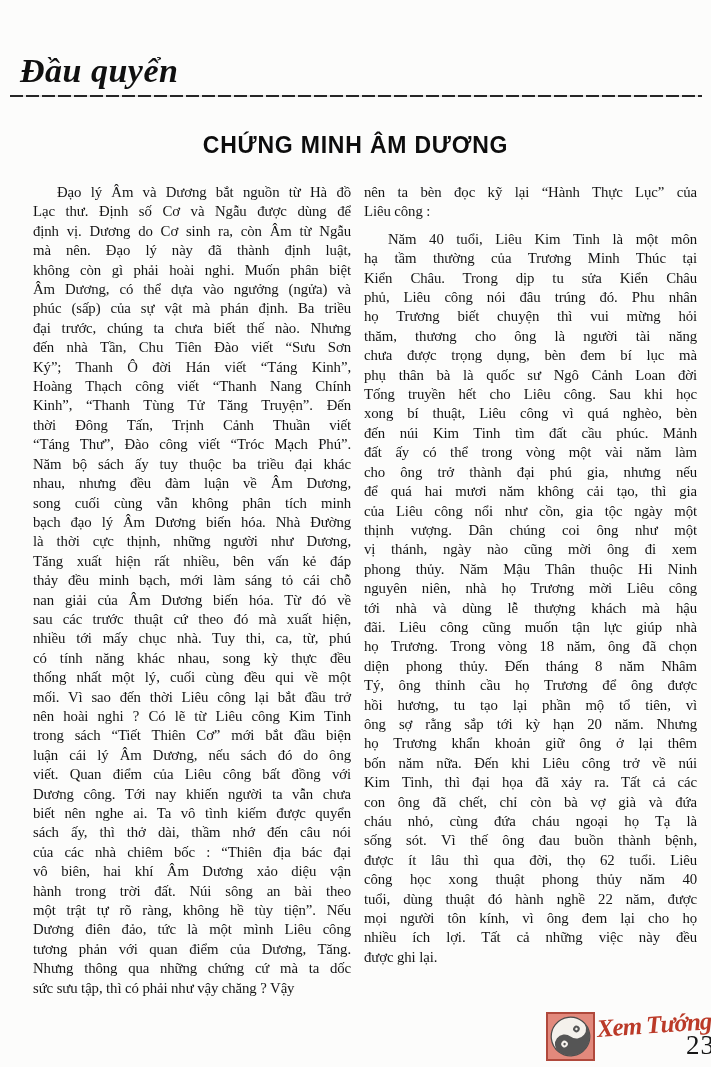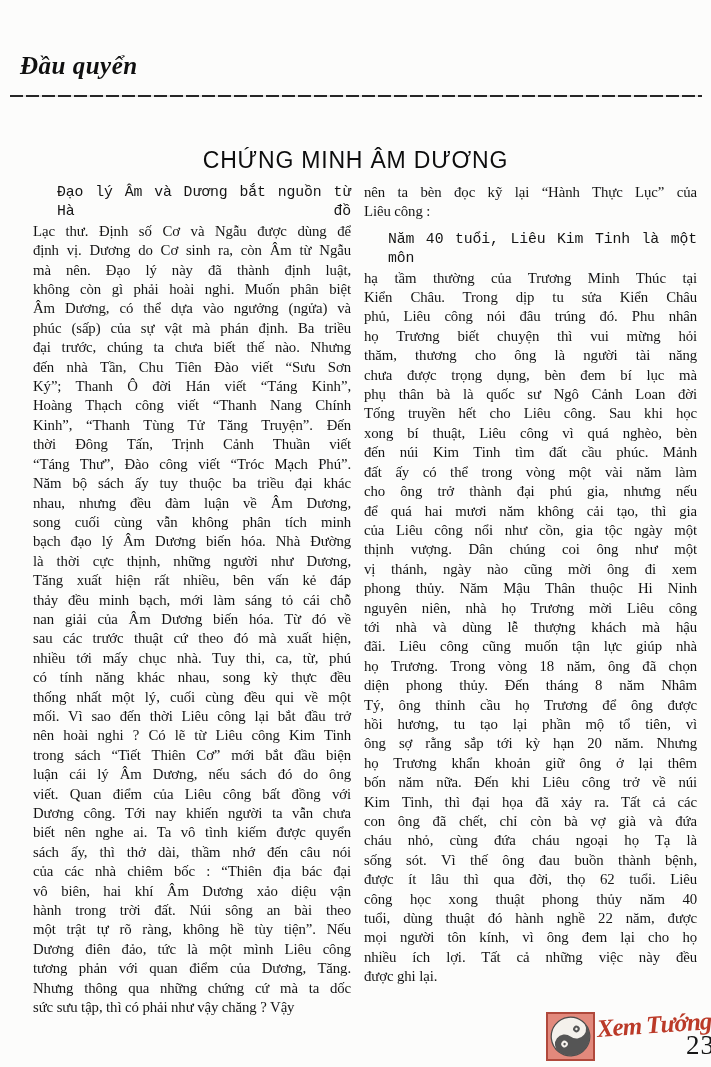--- a/index.html
+++ b/index.html
@@ -6,49 +6,49 @@
   body{
     width:711px;height:1067px;position:relative;overflow:hidden;
     background:#fcfcfb;
     font-family:"Liberation Serif","DejaVu Serif",serif;
     color:#141414;
   }
   .page{position:absolute;inset:0;}
 
   .running-header{
     position:absolute;left:20px;top:52px;
-    font-style:italic;font-weight:700;font-size:25px;letter-spacing:0.5px;
+    font-style:italic;font-weight:700;font-size:34px;letter-spacing:0.5px;
     color:#101010;
     text-align:right;
   }
   .header-rule{
     position:absolute;left:10px;top:95px;width:692px;height:2px;
     background:repeating-linear-gradient(90deg,#262626 0 13px,rgba(38,38,38,0.12) 13px 16px);
   }
   .chapter-title{
     position:absolute;left:0;right:0;top:132px;text-align:center;
     font-family:"Liberation Sans","DejaVu Sans",sans-serif;
-    font-weight:400;font-size:23px;letter-spacing:0.8px;color:#0d0d0d;margin-top:15px;
+    font-weight:700;font-size:23px;letter-spacing:0.8px;color:#0d0d0d;
   }
 
   .columns{
     position:absolute;left:33px;top:183px;width:664px;
     display:flex;gap:13px;
   }
   .col{font-size:14.8px;line-height:19.4px;letter-spacing:-0.1px;}
   .col-left{width:318px;}
   .col-right{width:333px;}
   .para + .para{margin-top:8px;}
   .line{
     text-align:justify;
     text-align-last:justify;
     -moz-text-align-last:justify;
   }
   .last-line{text-align-last:left;-moz-text-align-last:left;}
-  .first-line{padding-left:24px;font-family:Liberation Mono, monospace;}
+  .first-line{padding-left:24px;}
 
   .footer-logo{
     position:absolute;left:546px;top:1010px;width:165px;height:56px;
   }
   .yy-box{
     position:absolute;left:0;top:2px;width:49px;height:49px;
     background:#e2897c;border:2px solid #b0493c;box-sizing:border-box;
     display:flex;align-items:center;justify-content:center;
   }
   .logo-text{

